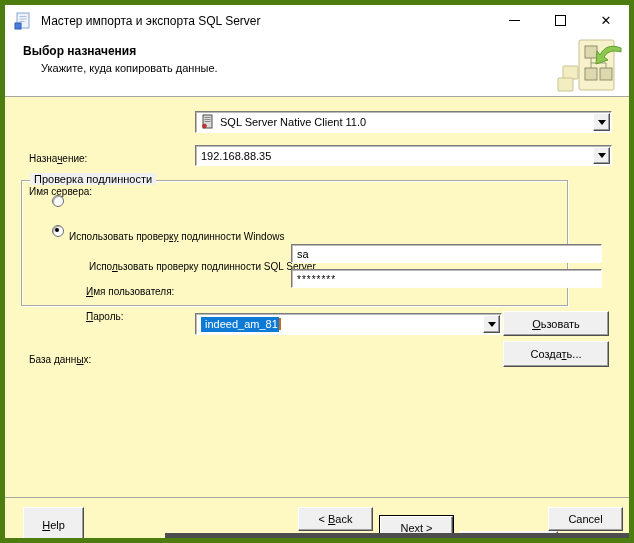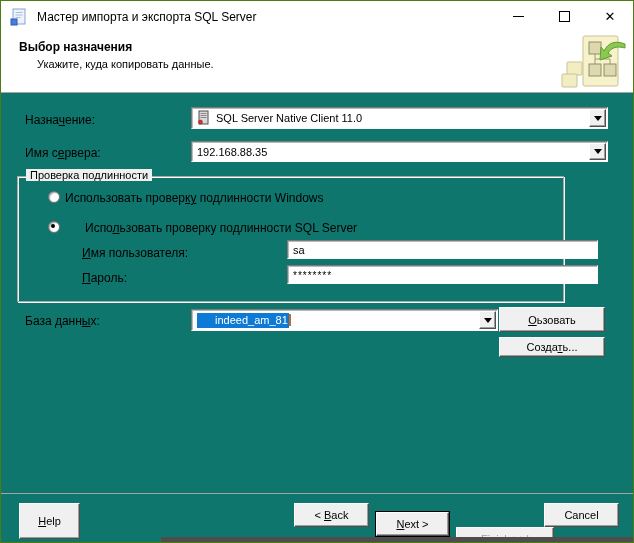--- a/index.html
+++ b/index.html
@@ -1,56 +1,56 @@
 <!DOCTYPE html>
 <html><head>
 <meta charset="utf-8">
 <style>
   html,body{margin:0;padding:0;background:#c8c8c8;font-family:"Liberation Sans",sans-serif;}
-  .window{position:relative;width:634px;height:543px;background:#0f766e;
-          border:1px solid #4d7c0f;box-sizing:border-box;overflow:hidden;text-decoration:underline;}
+  .window{position:relative;width:634px;height:543px;background:#fef9c3;
+          border:5px solid #4d7c0f;box-sizing:border-box;overflow:hidden;text-decoration:underline;}
 
   
   .titlebar{position:absolute;left:0;top:0;right:0;height:31px;background:#ffffff;
             border-bottom:1px solid #ececec;display:flex;align-items:center;}
   .title-icon{margin-left:9px;width:18px;height:18px;flex:0 0 auto;}
   .title-text{margin-left:9px;font-size:12px;color:#000;white-space:nowrap;}
   .win-controls{position:absolute;right:0;top:0;height:31px;display:flex;}
   .win-btn{width:46px;height:31px;display:flex;align-items:center;justify-content:center;cursor:default;}
   .glyph-min{width:11px;height:1px;background:#000;}
   .glyph-max{width:9px;height:9px;border:1px solid #000;background:transparent;}
   .glyph-close{font-size:13px;color:#000;line-height:1;}
 
   
   .wizheader{position:absolute;left:0;top:31px;right:0;height:60px;background:#ffffff;
              border-bottom:1px solid #a5a5a5;padding-left:20px;}
   .wizheader .h-title{position:absolute;left:18px;top:8px;font-size:12px;font-weight:bold;color:#000;}
   .wizheader .h-sub{position:absolute;left:36px;top:26px;font-size:11px;color:#000;}
   .wizheader .h-icon{position:absolute;right:6px;top:2px;}
 
   
-  .lbl{position:absolute;font-size:12px;color:#000;white-space:nowrap;}
+  .lbl{position:absolute;font-size:10px;color:#000;white-space:nowrap;margin-top:36px;}
   .lbl u,.btn u{text-decoration:underline;}
 
   
   .sunken{position:absolute;background:#fff;box-sizing:border-box;
           border:1px solid;border-color:#7b7b7b #fdfdfd #fdfdfd #7b7b7b;
           box-shadow:inset 1px 1px 0 #b9b9b9;}
   .field-text{position:absolute;left:5px;top:50%;transform:translateY(-50%);
               font-size:11px;color:#000;white-space:nowrap;}
   .combo-arrow{position:absolute;right:1px;top:1px;bottom:1px;width:17px;background:#f0f0f0;
                border:1px solid;border-color:#ffffff #4e4e4e #4e4e4e #ffffff;
                box-shadow:inset -1px -1px 0 #9d9d9d;box-sizing:border-box;
                display:flex;align-items:center;justify-content:center;cursor:default;}
   .tri-down{width:0;height:0;border-left:4px solid transparent;border-right:4px solid transparent;
             border-top:5px solid #000;}
   .combo-with-icon .field-text{left:24px;}
   .combo-icon{position:absolute;left:4px;top:50%;transform:translateY(-50%);width:14px;height:16px;}
 
-  .sel-text{background:#0d7ad5;color:#fff;padding:1px 1px 2px 18px;}
+  .sel-text{background:#0d7ad5;color:#fff;padding:1px 1px 2px 4px;}
   .caret{display:inline-block;width:2px;height:12px;background:#c96a1b;vertical-align:-2px;}
 
   
   .groupbox{position:absolute;left:16px;top:175px;width:547px;height:126px;box-sizing:border-box;
             border:1px solid #a8a8a8;box-shadow:1px 1px 0 #fdfdfd,inset 1px 1px 0 #fdfdfd;}
   .group-label{position:absolute;left:8px;top:-8px;background:#f0f0f0;padding:0 4px;
                font-size:11px;white-space:nowrap;}
 
   
   .radio{position:absolute;width:12px;height:12px;border-radius:50%;background:#fff;
@@ -172,21 +172,21 @@
   </div>
   <div class="sunken" style="left:190px;top:308px;width:307px;height:22px;">
     <span class="field-text"><span class="sel-text">indeed_am_81</span><span class="caret"></span></span>
     <div class="combo-arrow">
       <div class="tri-down"></div>
     </div>
   </div>
   <div class="btn" style="left:498px;top:306px;width:106px;height:25px;">
     <span><span></span><u>О</u><span>ьзовать</span></span>
   </div>
-  <div class="btn" style="left:498px;top:336px;width:106px;height:20px;">
+  <div class="btn" style="left:498px;top:336px;width:106px;height:26px;">
     <span><span>Созда</span><u>т</u><span>ь...</span></span>
   </div>
 
   <div class="divider-bottom"></div>
 
   <div class="btn" style="left:18px;top:502px;width:61px;height:36px;">
     <span><span></span><u>H</u><span>elp</span></span>
   </div>
   <div class="btn" style="left:293px;top:502px;width:75px;height:24px;">
     <span><span>&lt; </span><u>B</u><span>ack</span></span>

